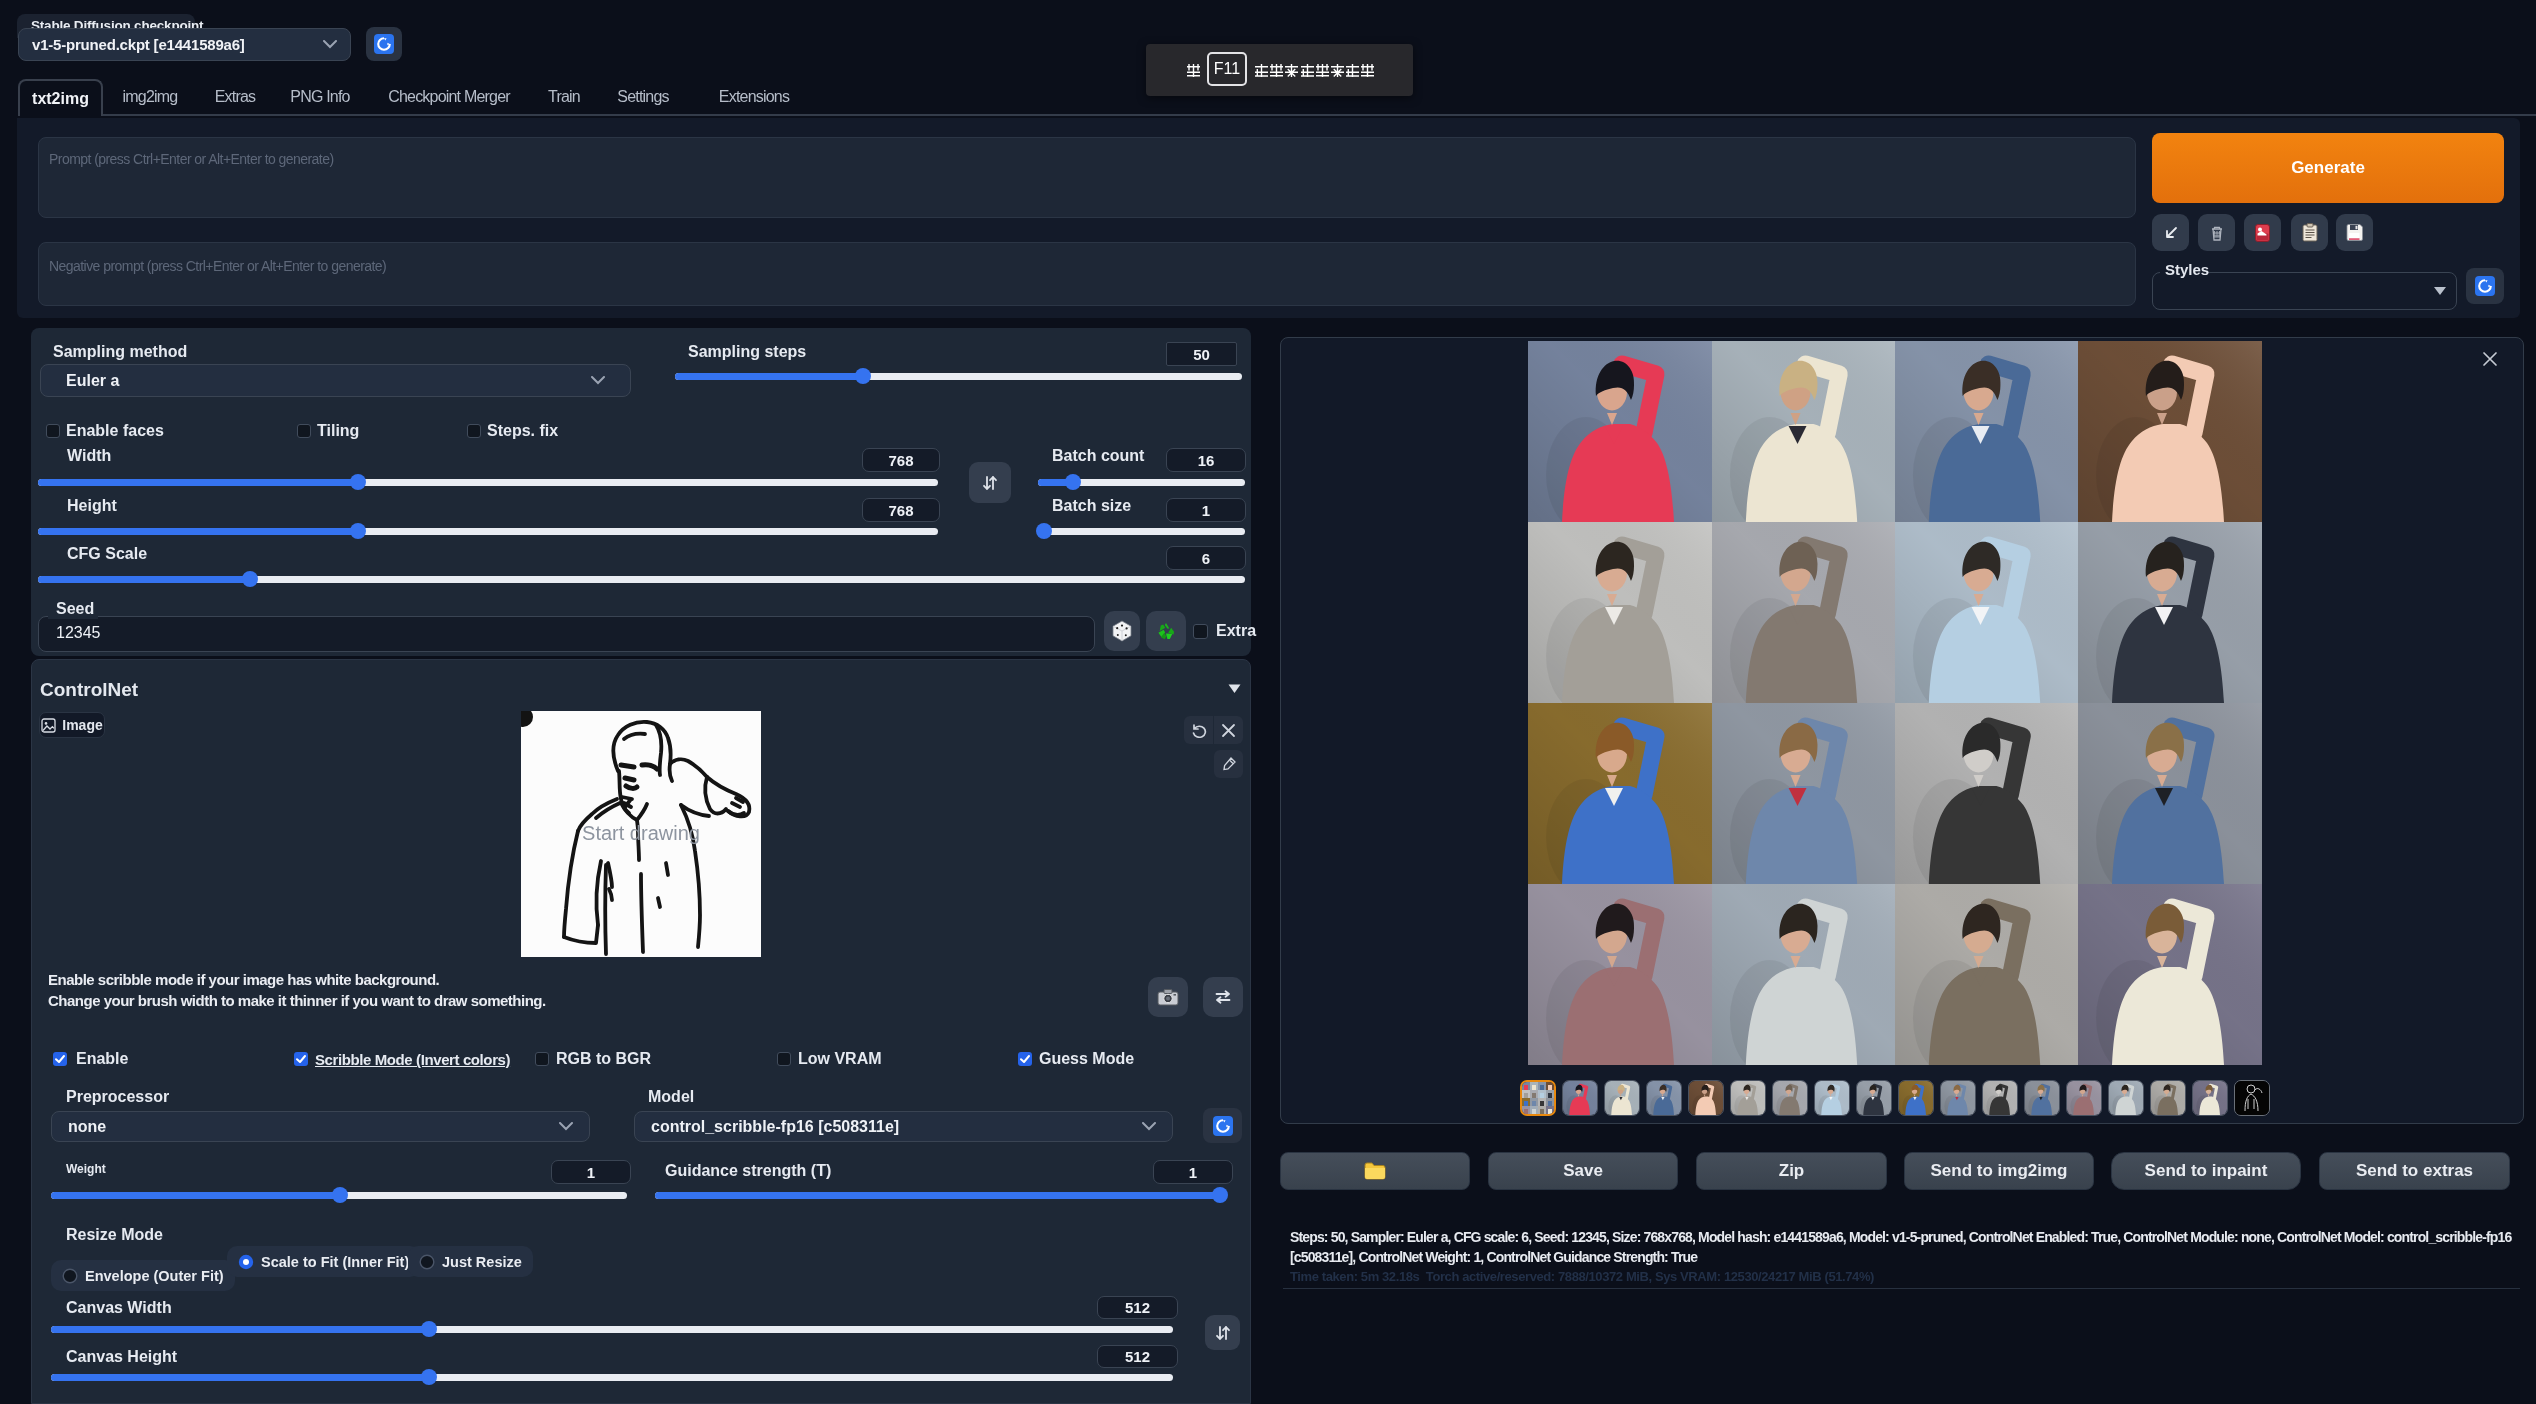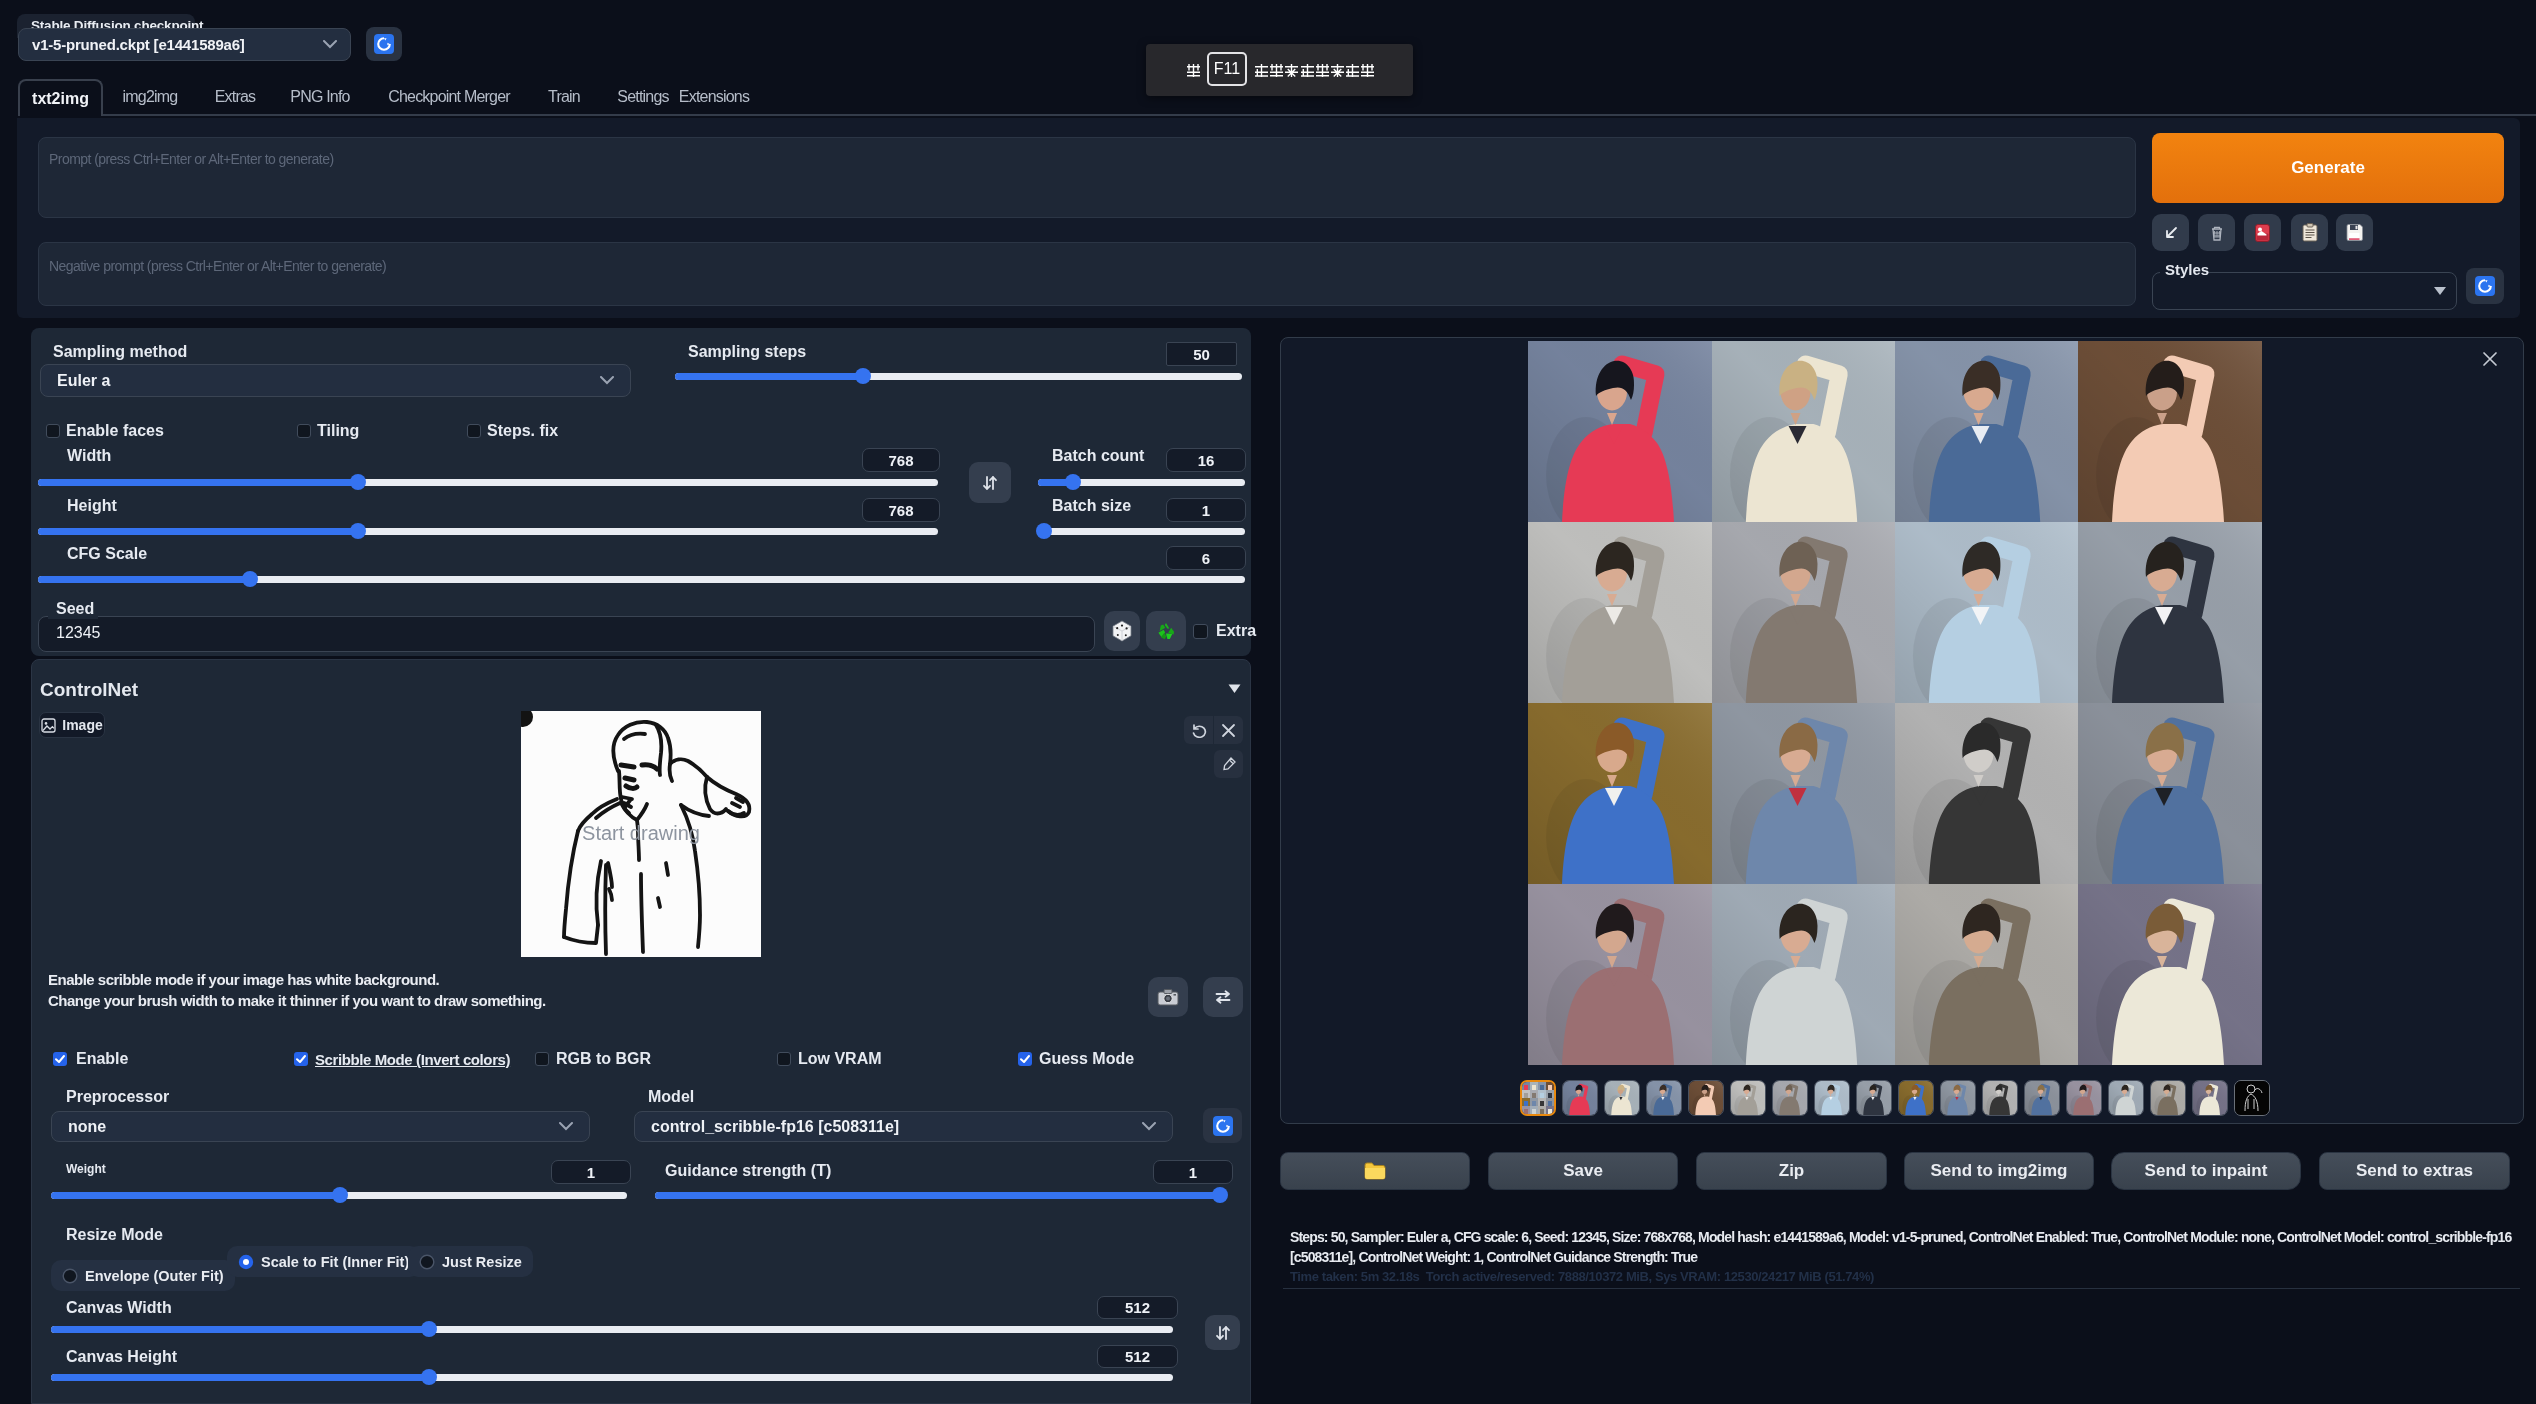--- a/index.html
+++ b/index.html
@@ -52,21 +52,21 @@
       <path d="M1 3.75 H14 M1 9.3 H14 M7.5 1 V14 M3.0 1 V7.5 M12.0 1 V7.5 M1 12.75 H14" stroke="#ffffff" stroke-width="1.4" fill="none"></path>
     </svg>
 <div style="left:103px;top:114px;width:2433px;height:2px;position:absolute;background:#343c4a;"></div>
 <div style="left:18px;top:79px;width:85px;height:37px;position:absolute;background:#0b0f1a;border:2px solid #39404d;border-bottom:none;border-radius:8px 8px 0 0;display:flex;align-items:center;justify-content:center;color:#f2f4f8;font-size:16px;font-weight:700;">txt2img</div>
 <div style="position:absolute;left:150px;top:88px;transform:translateX(-50%);font-size:16px;color:#b6bdc9;font-weight:400;white-space:nowrap;letter-spacing:-0.8px;">img2img</div>
 <div style="position:absolute;left:235px;top:88px;transform:translateX(-50%);font-size:16px;color:#b6bdc9;font-weight:400;white-space:nowrap;letter-spacing:-0.8px;">Extras</div>
 <div style="position:absolute;left:320px;top:88px;transform:translateX(-50%);font-size:16px;color:#b6bdc9;font-weight:400;white-space:nowrap;letter-spacing:-0.8px;">PNG Info</div>
 <div style="position:absolute;left:449px;top:88px;transform:translateX(-50%);font-size:16px;color:#b6bdc9;font-weight:400;white-space:nowrap;letter-spacing:-0.8px;">Checkpoint Merger</div>
 <div style="position:absolute;left:564px;top:88px;transform:translateX(-50%);font-size:16px;color:#b6bdc9;font-weight:400;white-space:nowrap;letter-spacing:-0.8px;">Train</div>
 <div style="position:absolute;left:643px;top:88px;transform:translateX(-50%);font-size:16px;color:#b6bdc9;font-weight:400;white-space:nowrap;letter-spacing:-0.8px;">Settings</div>
-<div style="position:absolute;left:714px;top:88px;transform:translateX(-50%);font-size:16px;color:#b6bdc9;font-weight:400;white-space:nowrap;letter-spacing:-0.8px;">Extensions</div>
+<div style="position:absolute;left:754px;top:88px;transform:translateX(-50%);font-size:16px;color:#b6bdc9;font-weight:400;white-space:nowrap;letter-spacing:-0.8px;">Extensions</div>
 <div style="left:38px;top:137px;width:2098px;height:81px;position:absolute;background:#1e2736;border:1px solid #2b3545;border-radius:8px;"></div>
 <div style="position:absolute;left:49px;top:151px;font-size:14px;color:#5d6779;font-weight:400;white-space:nowrap;letter-spacing:-0.55px;">Prompt (press Ctrl+Enter or Alt+Enter to generate)</div>
 <div style="left:38px;top:242px;width:2098px;height:64px;position:absolute;background:#1e2736;border:1px solid #2b3545;border-radius:8px;"></div>
 <div style="position:absolute;left:49px;top:258px;font-size:14px;color:#5d6779;font-weight:400;white-space:nowrap;letter-spacing:-0.55px;">Negative prompt (press Ctrl+Enter or Alt+Enter to generate)</div>
 <div style="left:2152px;top:133px;width:352px;height:70px;position:absolute;background:linear-gradient(#f2830f,#e3700c);border-radius:8px;display:flex;align-items:center;justify-content:center;color:#fff;font-size:17px;font-weight:700;">Generate</div>
 <div style="left:2152px;top:214px;width:37px;height:37px;position:absolute;background:#313b4b;border-radius:9px;display:flex;align-items:center;justify-content:center;">
       <svg width="18" height="18" viewBox="0 0 18 18">
         <path d="M14 4 L5 13 M5 13 l0 -6 M5 13 l6 0" stroke="#e8ebf0" stroke-width="1.8" fill="none" stroke-linecap="round"></path>
       </svg>
     </div>
@@ -108,21 +108,21 @@
     </svg>
 <div style="left:2466px;top:268px;width:38px;height:36px;position:absolute;background:#2a3342;border-radius:8px;display:flex;align-items:center;justify-content:center;">
       <svg width="20" height="20" viewBox="0 0 20 20" style="display:block">
         <rect width="20" height="20" rx="4" fill="#2b74ef"></rect>
         <path d="M10 4.2 a5.8 5.8 0 1 0 5.8 5.8" stroke="#fff" stroke-width="2.1" fill="none"></path>
         <path d="M15.8 10 l-2.4 -1.2 v2.4 z M10 4.2 l2.6 0 l-1.3 2.3 z" fill="#fff"></path>
       </svg>
     </div>
 <div style="left:31px;top:328px;width:1220px;height:328px;position:absolute;background:#1e2836;border-radius:8px;"></div>
 <div style="position:absolute;left:53px;top:343px;font-size:16px;color:#e6eaf1;font-weight:600;white-space:nowrap;">Sampling method</div>
-<div style="left:40px;top:364px;width:591px;height:33px;position:absolute;background:#232e40;border:1px solid #3a4453;border-radius:8px;color:#eef1f6;font-size:16px;font-weight:600;display:flex;align-items:center;padding:0 16px;">
+<div style="left:40px;top:364px;width:591px;height:33px;position:absolute;background:#232e40;border:1px solid #3a4453;border-radius:8px;color:#eef1f6;font-size:16px;font-weight:600;display:flex;align-items:center;padding:0 25px;">
       <span style="flex:1">Euler a</span>
       <svg width="14" height="9" viewBox="0 0 14 9" style="display:block">
         <path d="M1 1 L7 7 L13 1" stroke="#9aa3b2" stroke-width="2" fill="none" stroke-linecap="round"></path>
       </svg>
     </div>
 <div style="position:absolute;left:688px;top:343px;font-size:16px;color:#e6eaf1;font-weight:600;white-space:nowrap;">Sampling steps</div>
 <div style="left:1166px;top:342px;width:71px;height:24px;position:absolute;background:#141b28;border:1px solid #3a4453;border-radius:2px;color:#eef1f6;font-size:15px;font-weight:600;display:flex;align-items:center;justify-content:center;text-align:right;">50</div>
 <div style="left:675px;top:373px;width:567px;height:7px;position:absolute;background:#e9ecf2;border-radius:4px;"></div>
     <div style="left:675px;top:373px;width:188px;height:7px;position:absolute;background:#3573f0;border-radius:4px;"></div>
     <div style="left:855px;top:368px;width:16px;height:16px;position:absolute;background:#3573f0;border-radius:50%;"></div>

